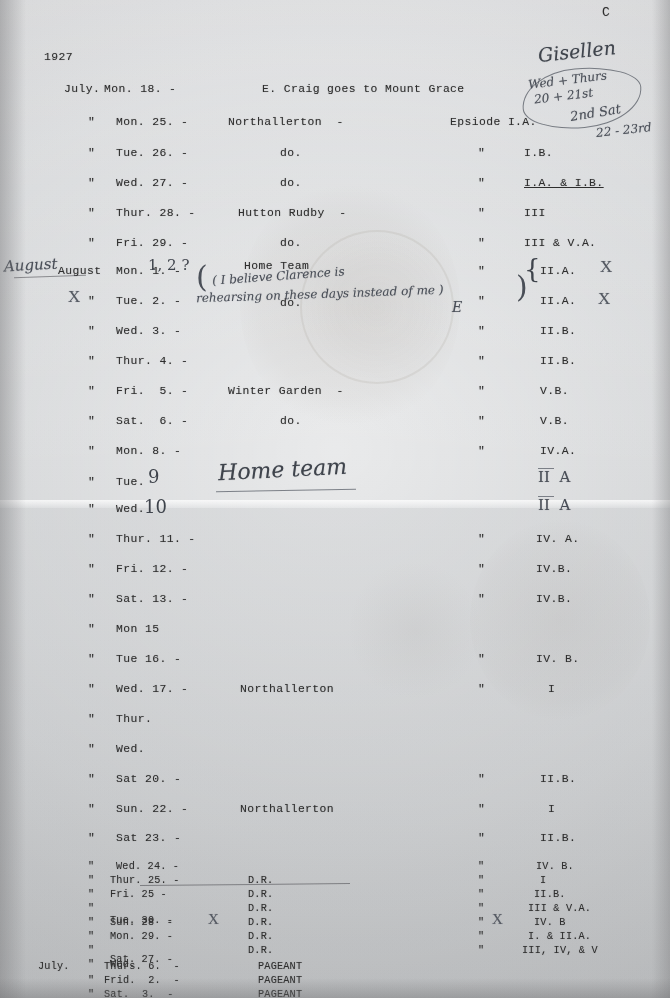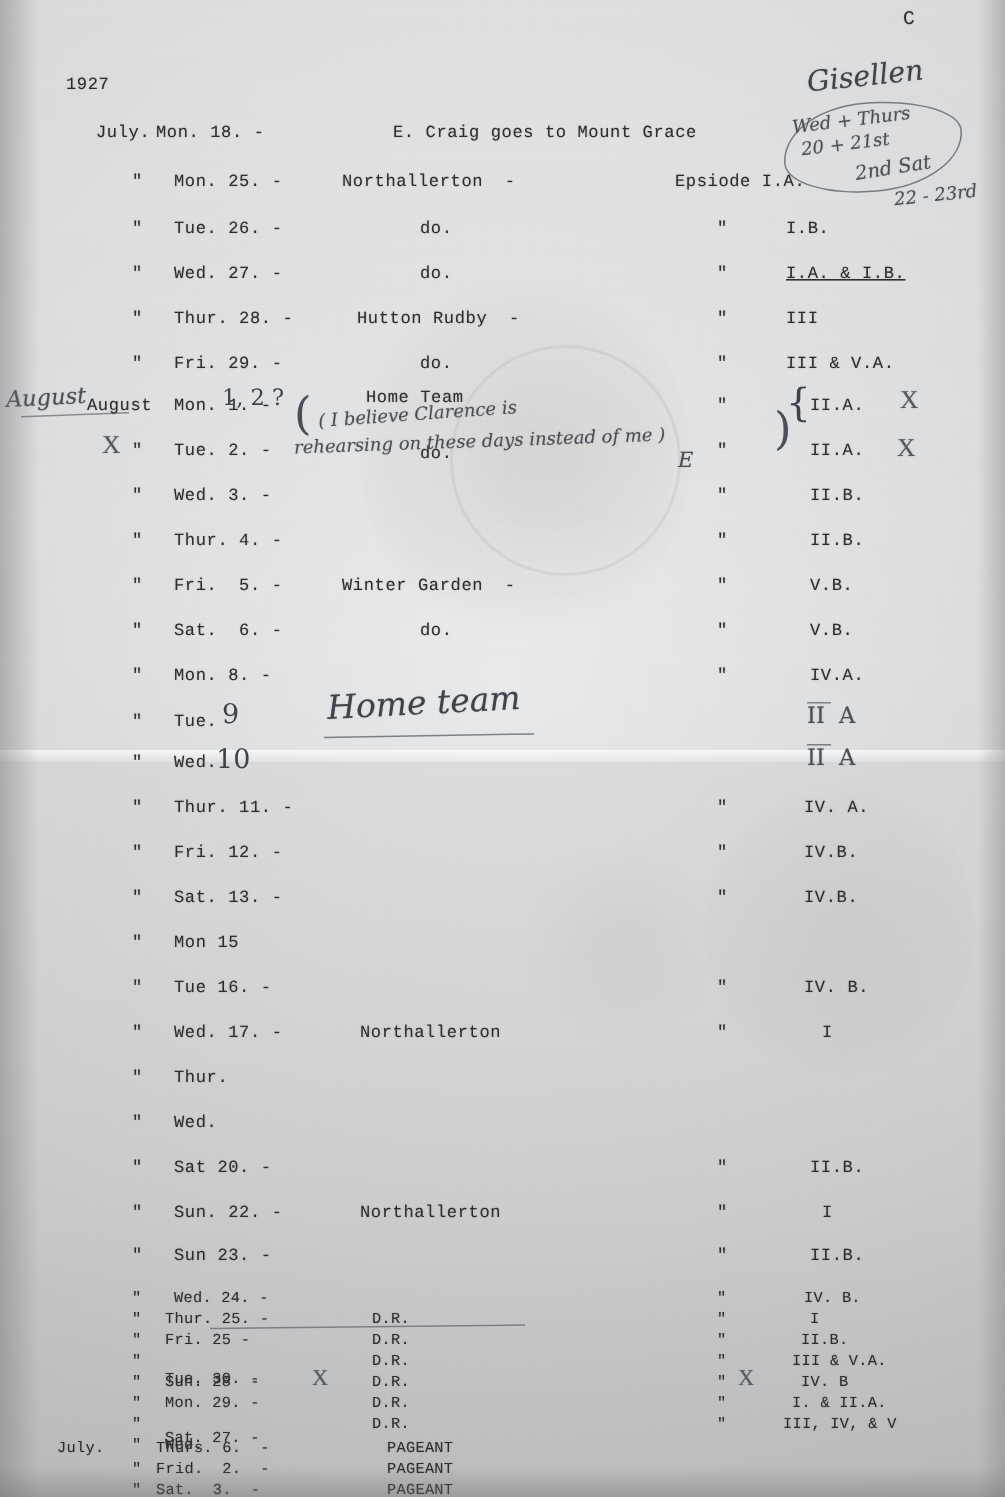--- a/index.html
+++ b/index.html
@@ -316,21 +316,21 @@
     <div class="t" style="left:478px; top:774px;">"</div>
     <div class="t" style="left:540px; top:774px;">II.B.</div>
 
     <div class="t" style="left:88px; top:804px;">"</div>
     <div class="t" style="left:116px; top:804px;">Sun. 22. -</div>
     <div class="t" style="left:240px; top:804px;">Northallerton</div>
     <div class="t" style="left:478px; top:804px;">"</div>
     <div class="t" style="left:548px; top:804px;">I</div>
 
     <div class="t" style="left:88px; top:833px;">"</div>
-    <div class="t" style="left:116px; top:833px;">Sun 23. -</div>
+    <div class="t" style="left:116px; top:833px;">Sat 23. -</div>
     <div class="t" style="left:478px; top:833px;">"</div>
     <div class="t" style="left:540px; top:833px;">II.B.</div>
 
     <div class="t small" style="left:88px; top:862px;">"</div>
     <div class="t small" style="left:116px; top:862px;">Wed. 24. -</div>
     <div class="t small" style="left:478px; top:862px;">"</div>
     <div class="t small" style="left:536px; top:862px;">IV. B.</div>
 
     <div class="t small" style="left:88px; top:876px;">"</div>
     <div class="t small" style="left:110px; top:876px;">Thur. 25. -</div>

